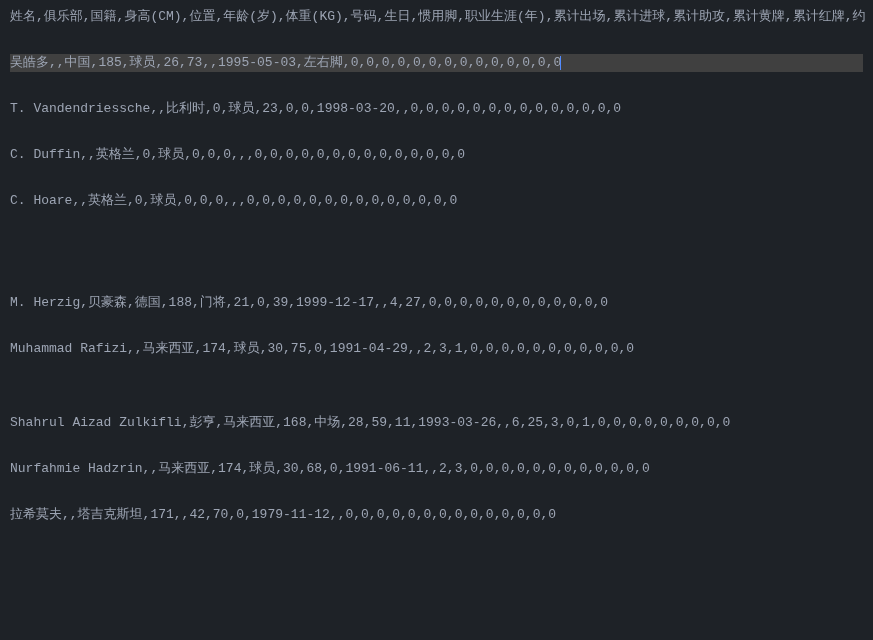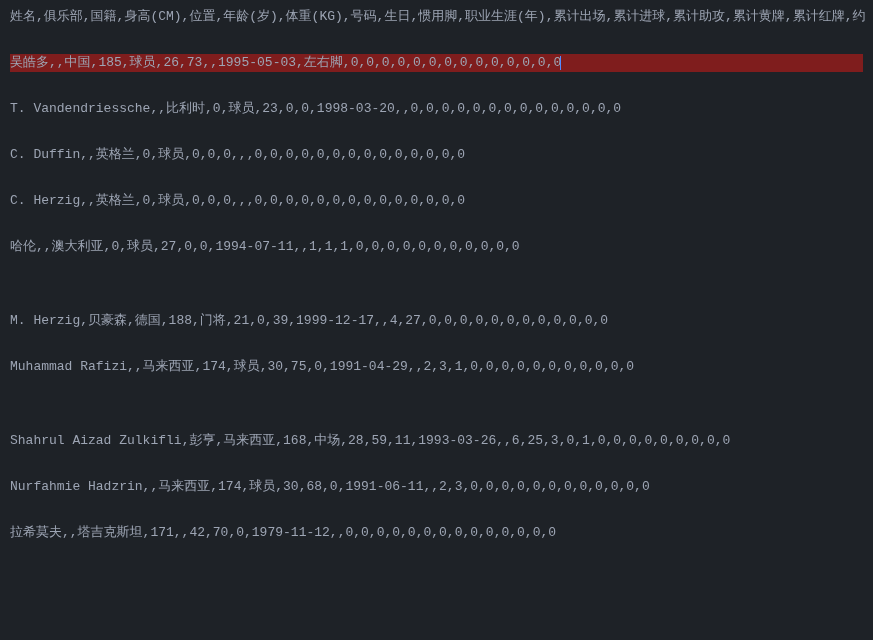--- a/index.html
+++ b/index.html
@@ -22,21 +22,21 @@
     }
     .line {
       white-space: nowrap;
       padding: 2px 0;
       height: 18px;
     }
     .line.header {
       margin-bottom: 28px;
     }
     .line.active {
-      background-color: #7f1d1d;
+      background-color: #404040;
     }
     .line-spacer {
       height: 28px;
     }
     .cursor {
       display: inline-block;
       width: 1px;
       height: 14px;
       background-color: #528bff;
       vertical-align: middle;
@@ -47,23 +47,22 @@
 <body>
 
 <div class="editor">
 <div class="line header"><span>姓名,俱乐部,国籍,身高(CM),位置,年龄(岁),体重(KG),号码,生日,惯用脚,职业生涯(年),累计出场,累计进球,累计助攻,累计黄牌,累计红牌,约</span></div>
     <div class="line active"><span>吴皓多,,中国,185,球员,26,73,,1995-05-03,左右脚,0,0,0,0,0,0,0,0,0,0,0,0,0,0</span><span class="cursor"></span></div>
     <div class="line-spacer"></div>
     <div class="line"><span>T. Vandendriessche,,比利时,0,球员,23,0,0,1998-03-20,,0,0,0,0,0,0,0,0,0,0,0,0,0,0</span></div>
     <div class="line-spacer"></div>
     <div class="line"><span>C. Duffin,,英格兰,0,球员,0,0,0,,,0,0,0,0,0,0,0,0,0,0,0,0,0,0</span></div>
     <div class="line-spacer"></div>
-    <div class="line"><span>C. Herzig,,英格兰,0,球员,0,0,0,,,0,0,0,0,0,0,0,0,0,0,0,0,0,0</span></div>
+    <div class="line"><span>C. Hoare,,英格兰,0,球员,0,0,0,,,0,0,0,0,0,0,0,0,0,0,0,0,0,0</span></div>
     <div class="line-spacer"></div>
-    <div class="line"><span>哈伦,,澳大利亚,0,球员,27,0,0,1994-07-11,,1,1,1,0,0,0,0,0,0,0,0,0,0,0</span></div>
     <div class="line-spacer"></div>
     <div class="line-spacer"></div>
     <div class="line"><span>M. Herzig,贝豪森,德国,188,门将,21,0,39,1999-12-17,,4,27,0,0,0,0,0,0,0,0,0,0,0,0</span></div>
     <div class="line-spacer"></div>
     <div class="line"><span>Muhammad Rafizi,,马来西亚,174,球员,30,75,0,1991-04-29,,2,3,1,0,0,0,0,0,0,0,0,0,0,0</span></div>
     <div class="line-spacer"></div>
     <div class="line-spacer"></div>
     <div class="line"><span>Shahrul Aizad Zulkifli,彭亨,马来西亚,168,中场,28,59,11,1993-03-26,,6,25,3,0,1,0,0,0,0,0,0,0,0,0</span></div>
     <div class="line-spacer"></div>
     <div class="line"><span>Nurfahmie Hadzrin,,马来西亚,174,球员,30,68,0,1991-06-11,,2,3,0,0,0,0,0,0,0,0,0,0,0,0</span></div>

